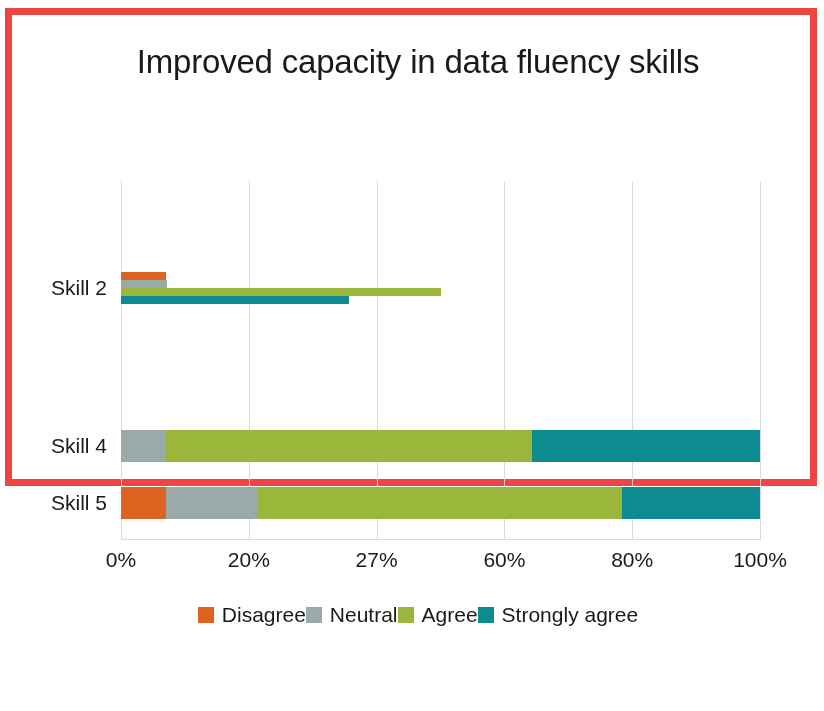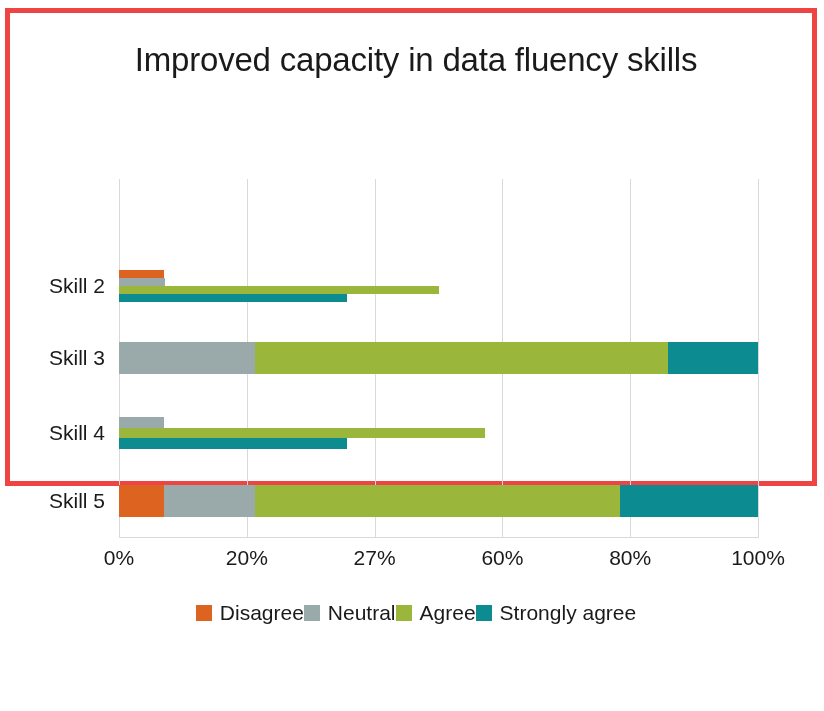--- a/index.html
+++ b/index.html
@@ -21,21 +21,21 @@
     box-sizing: border-box;
   }
 
   
   .figure-frame {
     position: absolute;
     left: 5px;
     top: 8px;
     width: 812px;
     height: 478px;
-    border: 5px solid #ef4444;
+    border: 7px solid #ef4444;
     background: #ffffff;
     box-sizing: border-box;
   }
 
   
   .chart-title {
     position: absolute;
     left: 60px;
     top: 24px;
     width: 692px;
@@ -187,27 +187,21 @@
             <div class="gridline" style="left: 639px;"></div>
           </div>
         <div class="rows" id="bar-rows">
             <div class="bar-row" style="top: 91.4px; flex-direction: column;">
               <div class="ycat">Skill 2</div>
               <div class="seg" style="width: 44.73px; background: rgb(221, 100, 32);"></div>
               <div class="seg" style="width: 46.008px; background: rgb(154, 169, 170);"></div>
               <div class="seg" style="width: 320.139px; background: rgb(154, 183, 59);"></div>
               <div class="seg" style="width: 228.123px; background: rgb(12, 139, 144);"></div>
             </div>
-            <div class="bar-row" style="top: 163px;">
-              <div class="ycat">Skill 3</div>
-              <div class="seg" style="width: 136.107px; background: rgb(154, 169, 170);"></div>
-              <div class="seg" style="width: 412.794px; background: rgb(154, 183, 59);"></div>
-              <div class="seg" style="width: 90.099px; background: rgb(12, 139, 144);"></div>
-            </div>
-            <div class="bar-row" style="top: 238px; flex-direction: column;">
+            <div class="bar-row" style="top: 249px;">
               <div class="ycat">Skill 4</div>
               <div class="seg" style="width: 44.73px; background: rgb(154, 169, 170);"></div>
               <div class="seg" style="width: 366.147px; background: rgb(154, 183, 59);"></div>
               <div class="seg" style="width: 228.123px; background: rgb(12, 139, 144);"></div>
             </div>
             <div class="bar-row" style="top: 306.2px;">
               <div class="ycat">Skill 5</div>
               <div class="seg" style="width: 44.73px; background: rgb(221, 100, 32);"></div>
               <div class="seg" style="width: 91.377px; background: rgb(154, 169, 170);"></div>
               <div class="seg" style="width: 364.869px; background: rgb(154, 183, 59);"></div>

